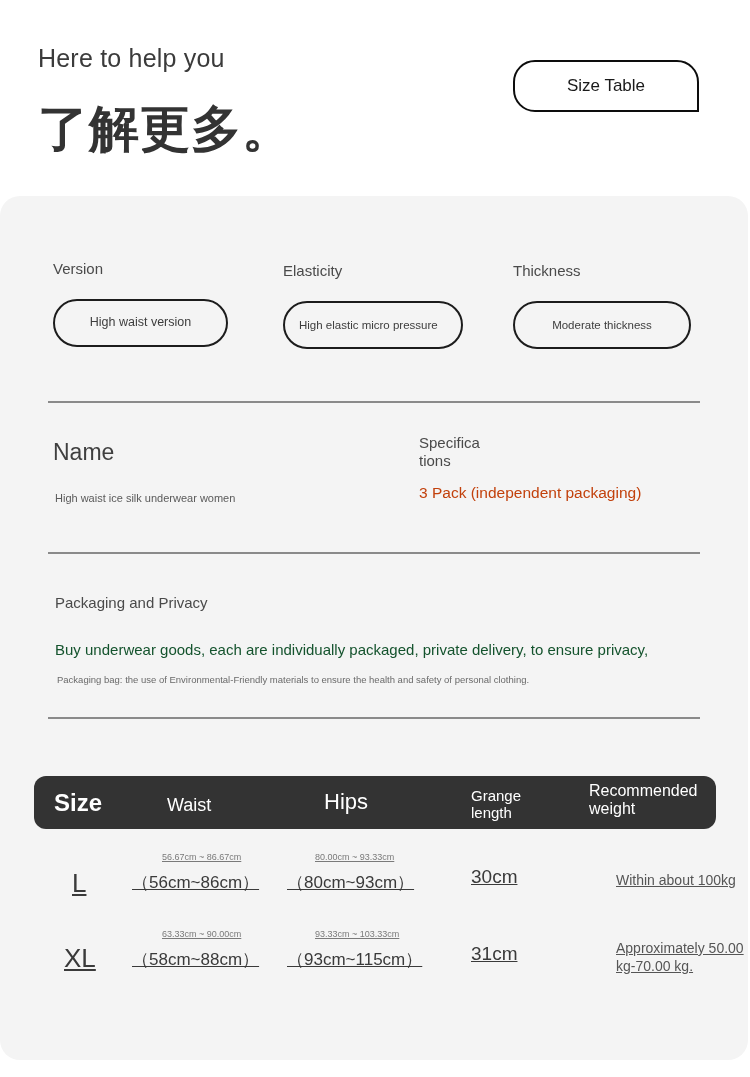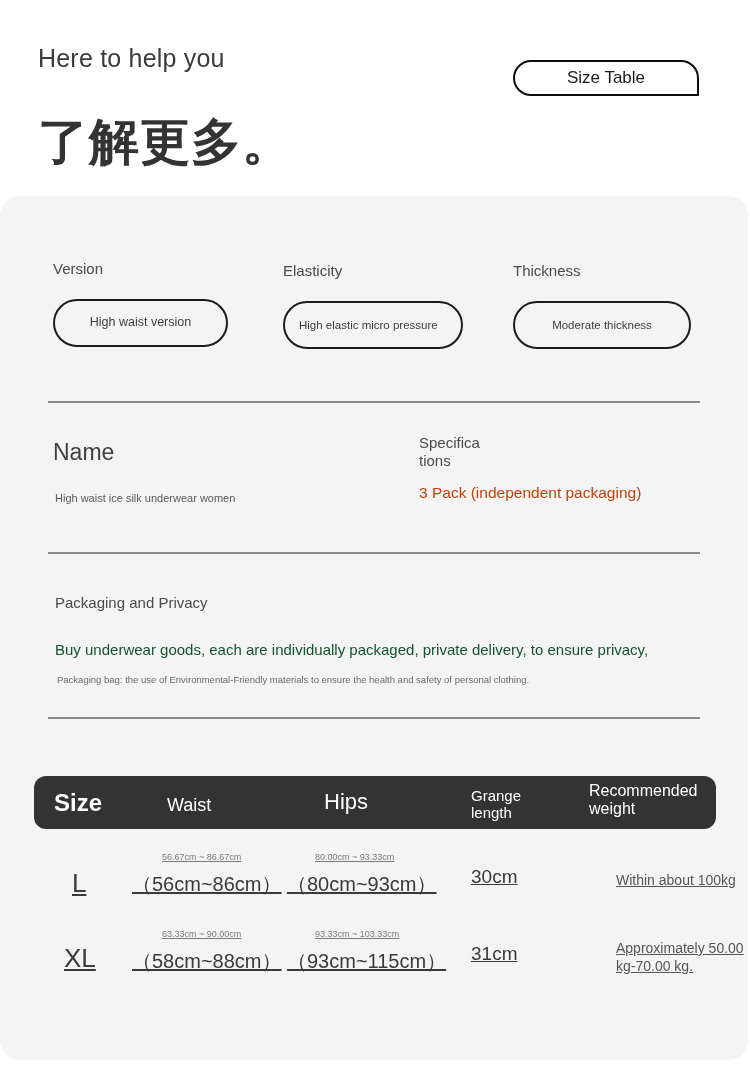--- a/index.html
+++ b/index.html
@@ -14,28 +14,28 @@
   .page { position: relative; width: 750px; height: 1077px; background: #ffffff; }
 
   
   .header { position: absolute; left: 0; top: 0; width: 750px; height: 196px; }
 
   .header-eyebrow {
     position: absolute; left: 38px; top: 44px;
     font-size: 25px; font-weight: 400; color: #3b3b3b; letter-spacing: .2px;
   }
   .header-title {
-    position: absolute; left: 38px; top: 117px;
+    position: absolute; left: 38px; top: 104px;
     font-size: 50px; font-weight: 700; color: #333333; letter-spacing: 1px;
     line-height: 1;
   }
 
   .size-table-btn {
     position: absolute; left: 513px; top: 60px;
-    width: 186px; height: 36px;
+    width: 186px; height: 52px;
     border: 2px solid #0d0d0d;
     background: #ffffff;
     border-radius: 22px 22px 0 22px;
     display: flex; align-items: center; justify-content: center;
     cursor: pointer;
   }
   .size-table-btn span { font-size: 17px; color: #1a1a1a; }
 
   
   .card {
@@ -137,21 +137,21 @@
   .st-row.r0 { top: 65px; }
   .st-row.r1 { top: 142px; }
 
   .cell { position: absolute; color: #3a3a3a; text-decoration: underline; }
 
   .c-size { font-size: 26px; color: #3a3a3a; }
   .st-row.r0 .c-size { left: 38px; top: 27px; }
   .st-row.r1 .c-size { left: 30px; top: 25px; }
 
   .c-conv { font-size: 9px; color: #7a7a7a; white-space: nowrap; }
-  .c-main { font-size: 20px; color: #3a3a3a; white-space: nowrap; }
+  .c-main { font-size: 17px; color: #3a3a3a; white-space: nowrap; }
 
   .st-row .c-waist-conv { left: 128px; top: 11px; }
   .st-row .c-waist-main { left: 98px; top: 30px; }
   .st-row .c-hips-conv  { left: 281px; top: 11px; }
   .st-row .c-hips-main  { left: 253px; top: 30px; }
 
   .c-grange { left: 437px; top: 25px; font-size: 19px; color: #3a3a3a; }
 
   .c-weight { left: 582px; font-size: 14px; color: #555555; width: 130px; line-height: 1.25; }
   .st-row.r0 .c-weight { top: 31px; }

